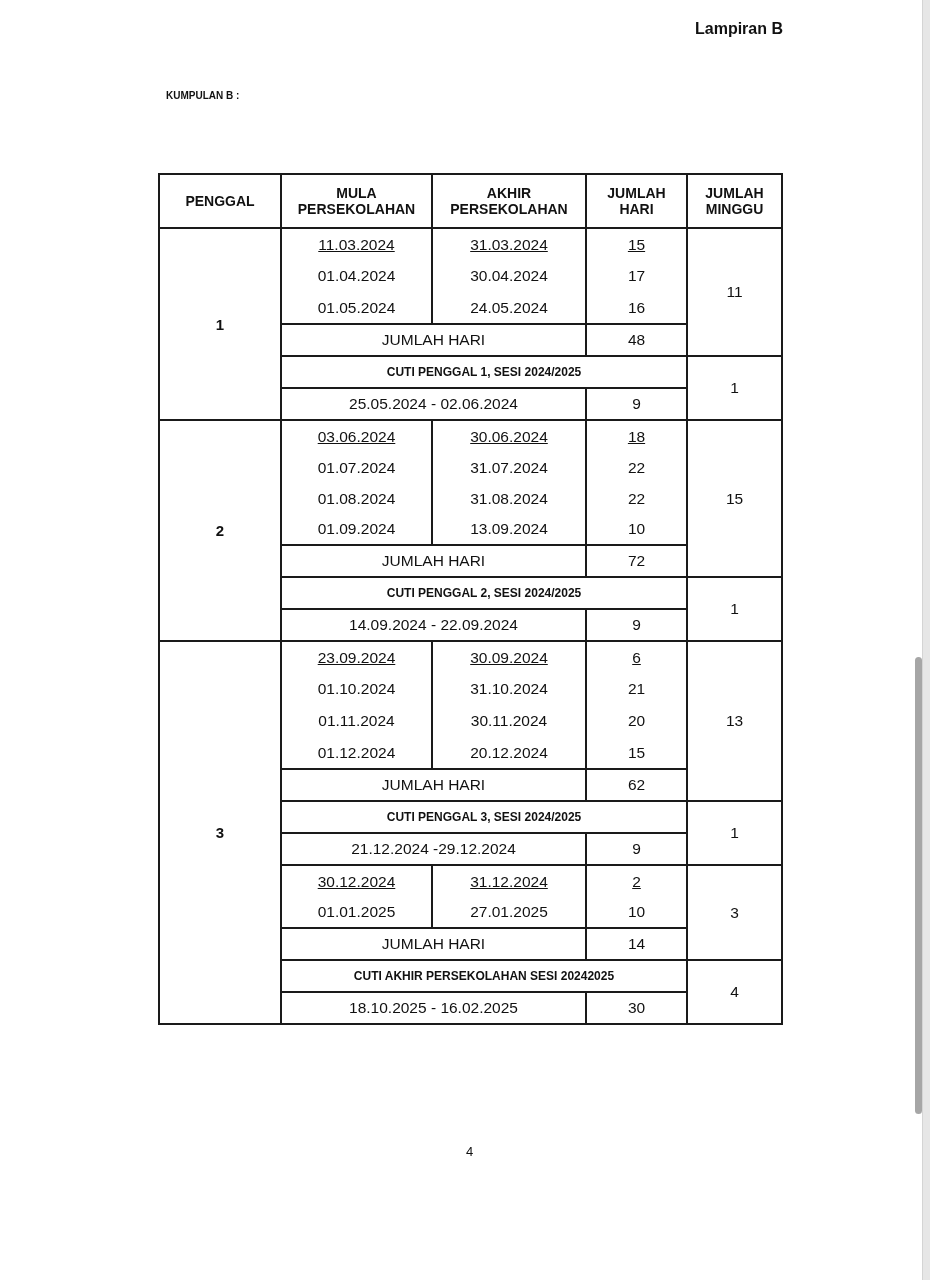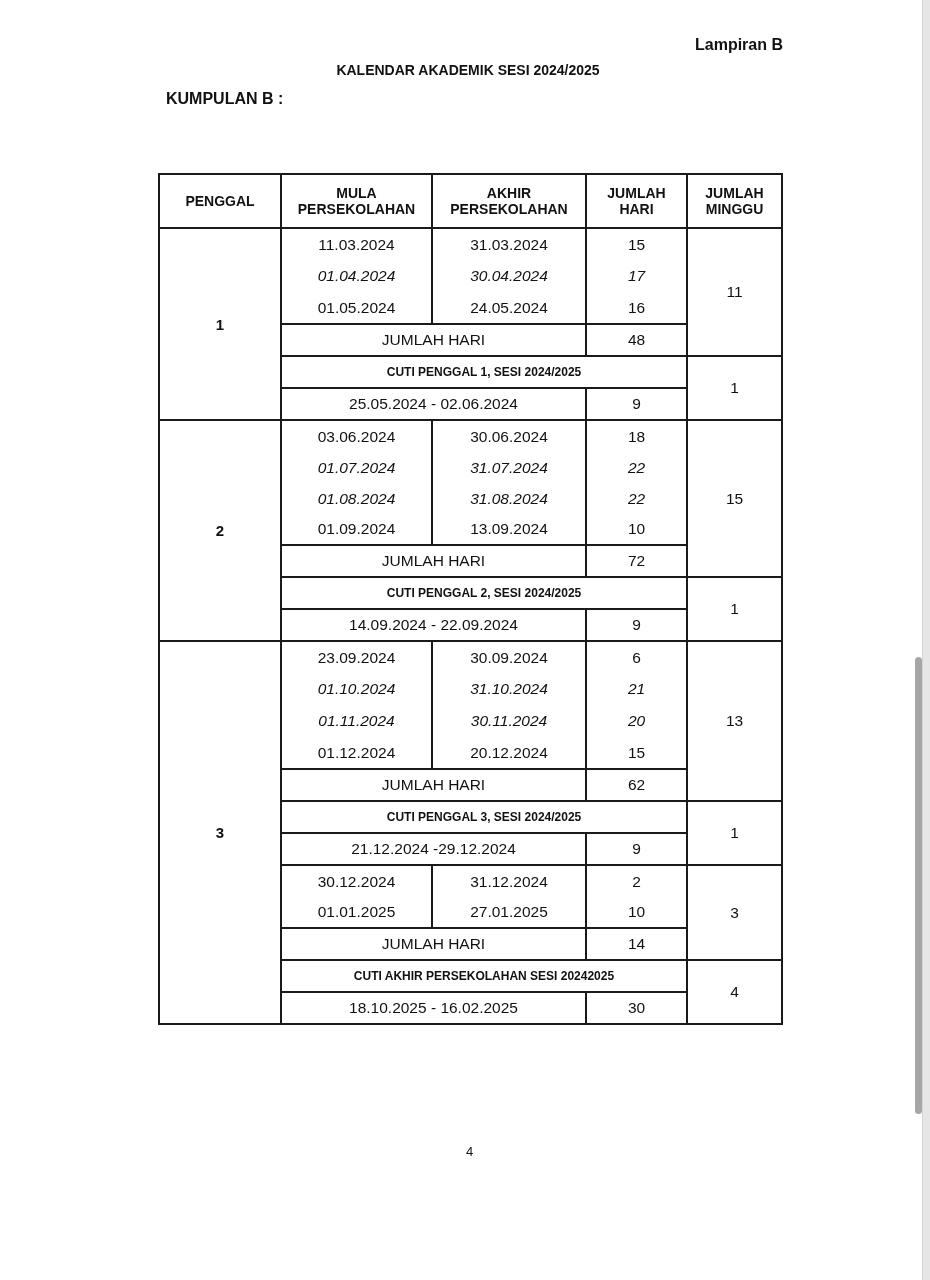--- a/index.html
+++ b/index.html
@@ -18,40 +18,40 @@
     .page {
       position: absolute;
       left: 0; top: 0;
       width: 915px;
       height: 1280px;
       background: #ffffff;
     }
     .lampiran {
       position: absolute;
       right: 132px;
-      top: 36px;
+      top: 20px;
       font-size: 16px;
       font-weight: bold;
       text-align: center;
     }
     .title {
       position: absolute;
       left: 0; width: 930px;
       top: 62px;
       text-align: center;
       font-size: 14px;
       font-weight: bold;
       text-indent: 0;
     }
     .title span { position: relative; left: 3px; }
     .kumpulan {
       position: absolute;
       left: 166px;
       top: 90px;
-      font-size: 16px;
+      font-size: 10px;
       font-weight: bold;
     }
     .negeri {
       position: absolute;
       left: 166px;
       top: 113px;
       width: 620px;
       font-size: 14px;
       font-weight: bold;
       line-height: 17px;
@@ -76,24 +76,23 @@
       font-weight: bold;
       font-size: 14px;
       line-height: 16px;
       height: 54px;
     }
     table.cal tr.r td { height: 32px; }
     table.cal tr.rs td { height: 31px; }
     table.cal td.noinner {
       border-top: none;
       border-bottom: none;
-      font-style: italic;
     }
     .in-top-none { border-top: none !important; margin-top: 10px; }
-    .in-bottom-none { border-bottom: none !important; }
+    .in-bottom-none { border-bottom: none !important; text-decoration: underline; }
     td.bold { font-weight: bold; font-size: 12px; }
     td.penggal { font-weight: bold; font-size: 15px; }
     .pagenum {
       position: absolute;
       left: 466px;
       top: 1144px;
       font-size: 13px;
     }
     .scroll-track {
       position: absolute;
@@ -112,21 +111,20 @@
       height: 457px;
       border-radius: 4px;
       background: #a6a6a6;
     }
   </style>
 </head>
 <body>
 
 <div class="page">
   <div class="lampiran">Lampiran B</div>
-  <div class="title"><span>KALENDAR AKADEMIK SESI 2024/2025</span></div>
   <div class="kumpulan">KUMPULAN B :</div>
 
   <table class="cal">
     <colgroup>
       <col style="width:122px">
       <col style="width:151px">
       <col style="width:154px">
       <col style="width:101px">
       <col style="width:95px">
     </colgroup>

